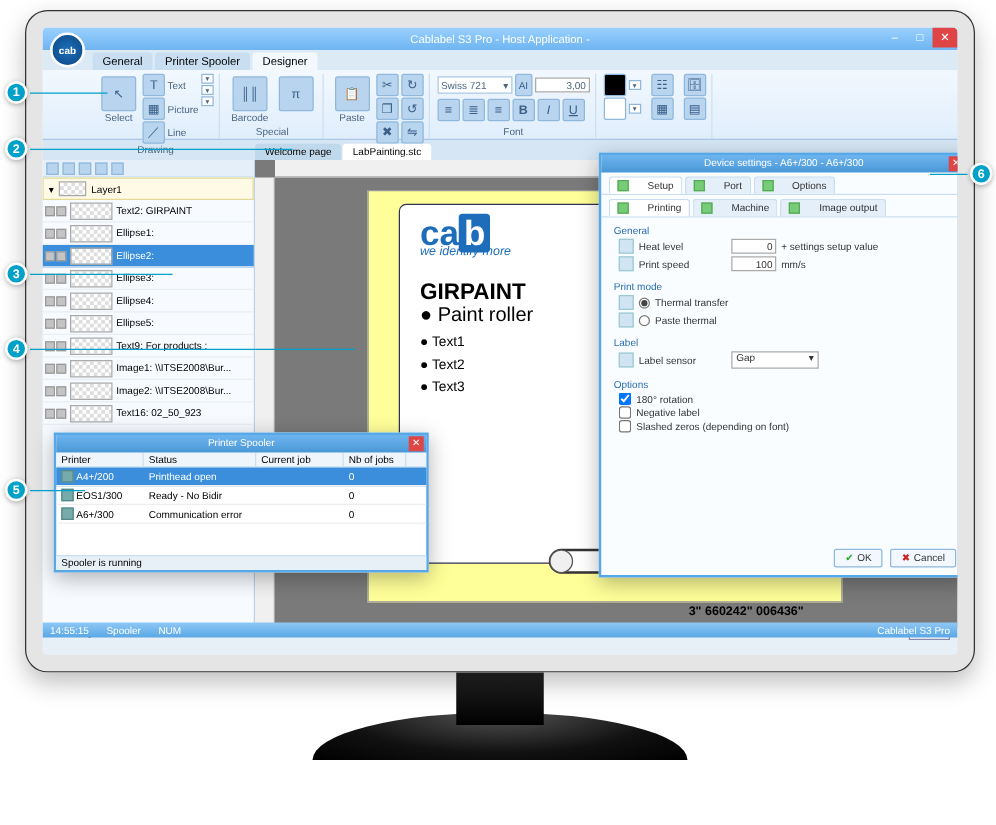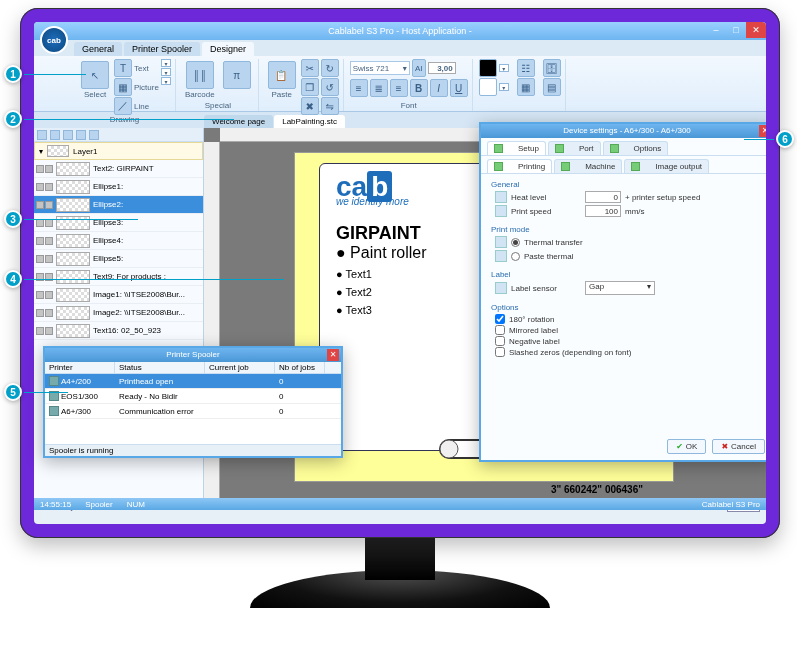--- a/index.html
+++ b/index.html
@@ -1,21 +1,21 @@
 <!DOCTYPE html>
 <html><head>
 <meta charset="utf-8">
 <style>
   * { box-sizing: border-box; margin: 0; padding: 0; font-family: "Segoe UI", Tahoma, sans-serif; }
   body { background: #fff; width: 797px; height: 660px; position: relative; overflow: hidden; }
 
   
   .monitor {
     position: absolute; left: 20px; top: 8px; width: 760px; height: 530px;
-    background: #6d28d9; border-radius: 18px; padding: 14px;
+    background: #e5e5e5; border-radius: 18px; padding: 14px;
     box-shadow: 0 8px 20px rgba(0,0,0,0.25), inset 0 0 0 1px #333;
   }
   .screen {
     width: 100%; height: 100%; background: #e8f0f7; position: relative; overflow: hidden;
     border-radius: 4px;
   }
   .stand-neck {
     position: absolute; left: 365px; top: 530px; width: 70px; height: 50px;
     background: linear-gradient(180deg,#2a2a2a,#000);
   }
@@ -295,21 +295,21 @@
       </div>
 
       <div class="ribbon-group">
         <div class="tools" style="flex-direction:column;gap:2px;">
           <div class="rb-row">
             <div class="font-select">
               <span>Swiss 721</span>
                 <span>▾</span>
             </div>
             <span class="rb-icon" style="width:14px;font-size:8px;">AI</span>
-            <div class="ds-in" style="width:28px;font-weight:bold;">3,00</div>
+            <div class="ds-in" style="width:44px;">3,00</div>
           </div>
           <div class="rb-row">
             <span class="rb-icon">≡</span>
             <span class="rb-icon">≣</span>
             <span class="rb-icon">≡</span>
             <span class="rb-icon">
                 <b>B</b>
               </span>
             <span class="rb-icon">
                 <i>I</i>
@@ -530,21 +530,21 @@
             <span>Image output</span>
           </div>
       </div>
       <div class="ds-body">
         <div class="ds-sec">
           <div class="ds-sec-title">General</div>
           <div class="ds-row">
             <span class="ic"></span>
             <label>Heat level</label>
             <span class="ds-in">0</span>
-            <span>+ printer setup speed</span>
+            <span>+ settings setup value</span>
           </div>
           <div class="ds-row">
             <span class="ic"></span>
             <label>Print speed</label>
             <span class="ds-in">100</span>
             <span>mm/s</span>
           </div>
         </div>
 
         <div class="ds-sec">
@@ -571,24 +571,20 @@
                 <span>▾</span>
             </div>
           </div>
         </div>
 
         <div class="ds-sec">
           <div class="ds-sec-title">Options</div>
           <div class="ds-chk">
               <input type="checkbox" checked="" style="">
               <span>180° rotation</span>
-            </div>
-          <div class="ds-chk">
-              <input type="checkbox" style="">
-              <span>Mirrored label</span>
             </div>
           <div class="ds-chk">
               <input type="checkbox" style="">
               <span>Negative label</span>
             </div>
           <div class="ds-chk">
               <input type="checkbox" style="">
               <span>Slashed zeros (depending on font)</span>
             </div>
         </div>

